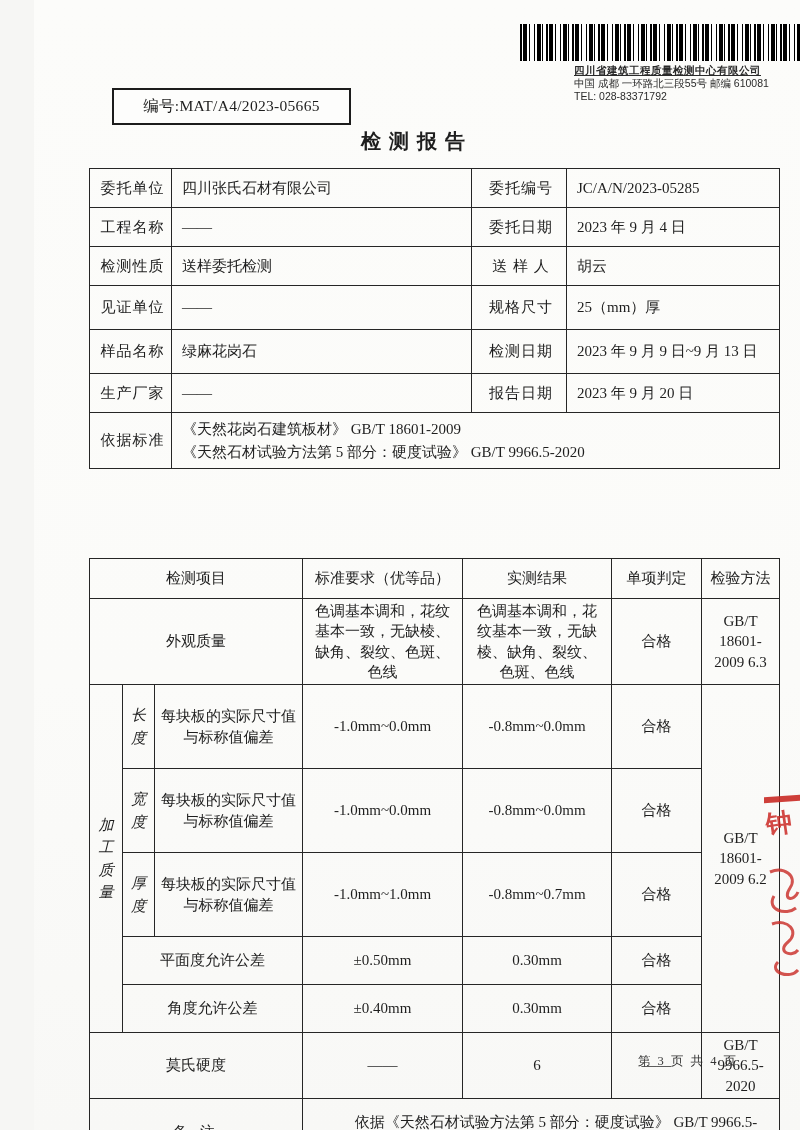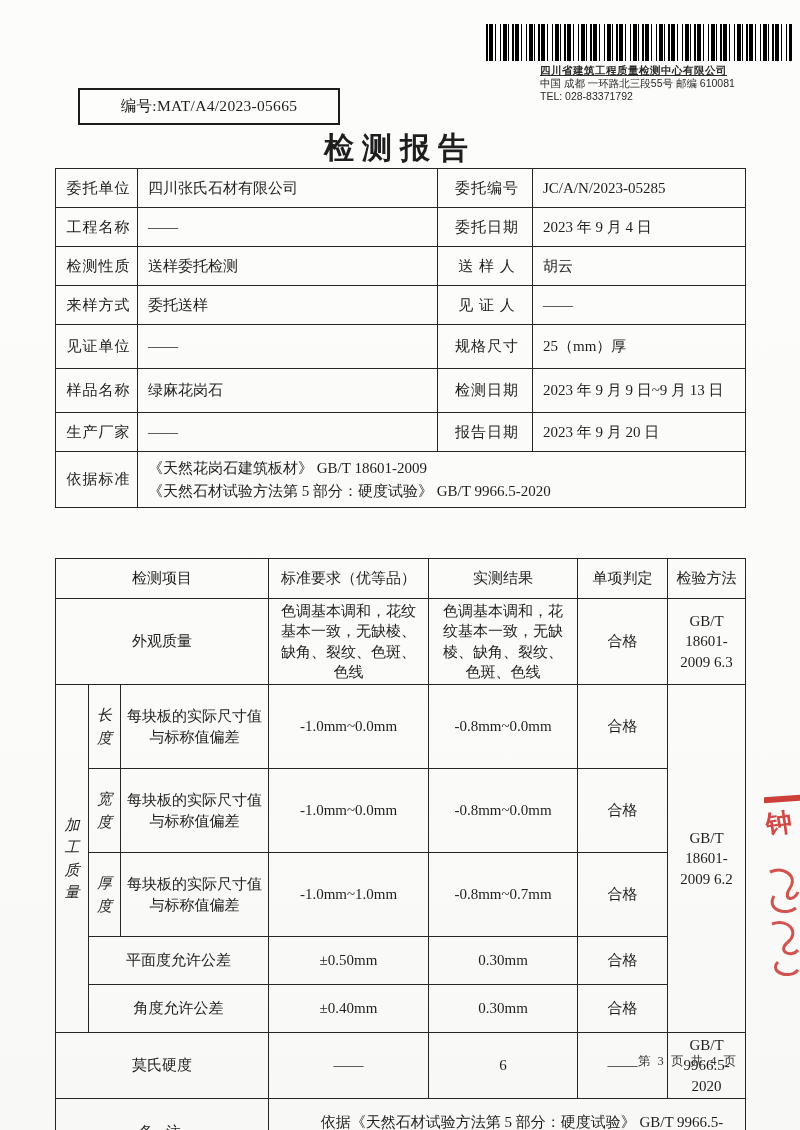--- a/index.html
+++ b/index.html
@@ -7,45 +7,46 @@
   body {
     font-family: "Liberation Serif", "DejaVu Serif", serif;
     background:#f6f6f4;
     color:#1e1e1e;
     position:relative;
     overflow:hidden;
   }
   .page {
     position:absolute; inset:0;
     background:linear-gradient(180deg,#fcfcfa 0%, #fbfbf9 60%, #f8f8f6 100%);
+    margin-left:34px;
   }
 
   
   .letterhead { position:absolute; top:24px; left:486px; width:308px; }
   .barcode {
     width:306px; height:37px;
     background:repeating-linear-gradient(90deg,
       #000 0 2px, #fff 2px 3px, #000 3px 7px, #fff 7px 9px,
       #000 9px 10px, #fff 10px 14px, #000 14px 15px, #fff 15px 17px,
       #000 17px 21px, #fff 21px 22px, #000 22px 23px, #fff 23px 26px);
   }
   .lh-text { margin-top:3px; margin-left:54px; font-family:"Liberation Sans","DejaVu Sans",sans-serif; font-size:10.5px; line-height:1.25; color:#2a2a2a; }
   .lh-company { font-weight:bold; text-decoration:underline; letter-spacing:0.5px; }
 
   
   .report-no-box {
-    position:absolute; top:88px; left:78px; width:262px; height:37px;
+    position:absolute; top:88px; left:78px; width:239px; height:37px;
     border:2px solid #1c1c1c; display:flex; align-items:center; justify-content:center;
     font-size:15.5px; letter-spacing:0.3px; background:#fdfdfc;
   }
 
   
   .doc-title {
     position:absolute; top:128px; left:0; width:100%;
-    text-align:center; font-size:30px; font-weight:bold; letter-spacing:8px;
+    text-align:center; font-size:20px; font-weight:bold; letter-spacing:8px;
   }
 
   
   table { border-collapse:collapse; table-layout:fixed; }
   td { border:1.5px solid #262626; font-size:15px; line-height:1.35; vertical-align:middle; }
 
   .info-table { position:absolute; top:168px; left:55px; width:690px; }
   .info-table col.c1 { width:82px; }
   .info-table col.c2 { width:300px; }
   .info-table col.c3 { width:95px; }
@@ -127,26 +128,20 @@
       <td class="lbl">工程名称</td>
       <td>——</td>
       <td class="lbl">委托日期</td>
       <td>2023 年 9 月 4 日</td>
     </tr>
     <tr style="height:39px">
       <td class="lbl">检测性质</td>
       <td>送样委托检测</td>
       <td class="lbl">送 样 人</td>
       <td>胡云</td>
-    </tr>
-    <tr style="height:39px">
-      <td class="lbl">来样方式</td>
-      <td>委托送样</td>
-      <td class="lbl">见 证 人</td>
-      <td>——</td>
     </tr>
     <tr style="height:44px">
       <td class="lbl">见证单位</td>
       <td>——</td>
       <td class="lbl">规格尺寸</td>
       <td>25（mm）厚</td>
     </tr>
     <tr style="height:44px">
       <td class="lbl">样品名称</td>
       <td>绿麻花岗石</td>

